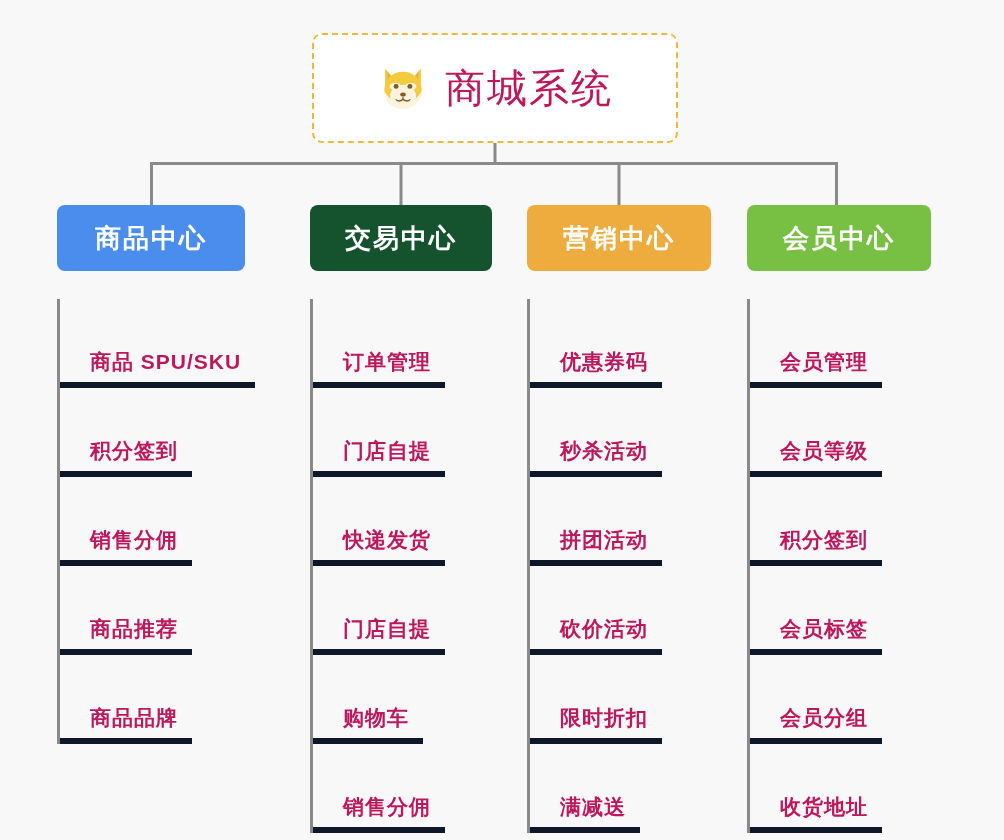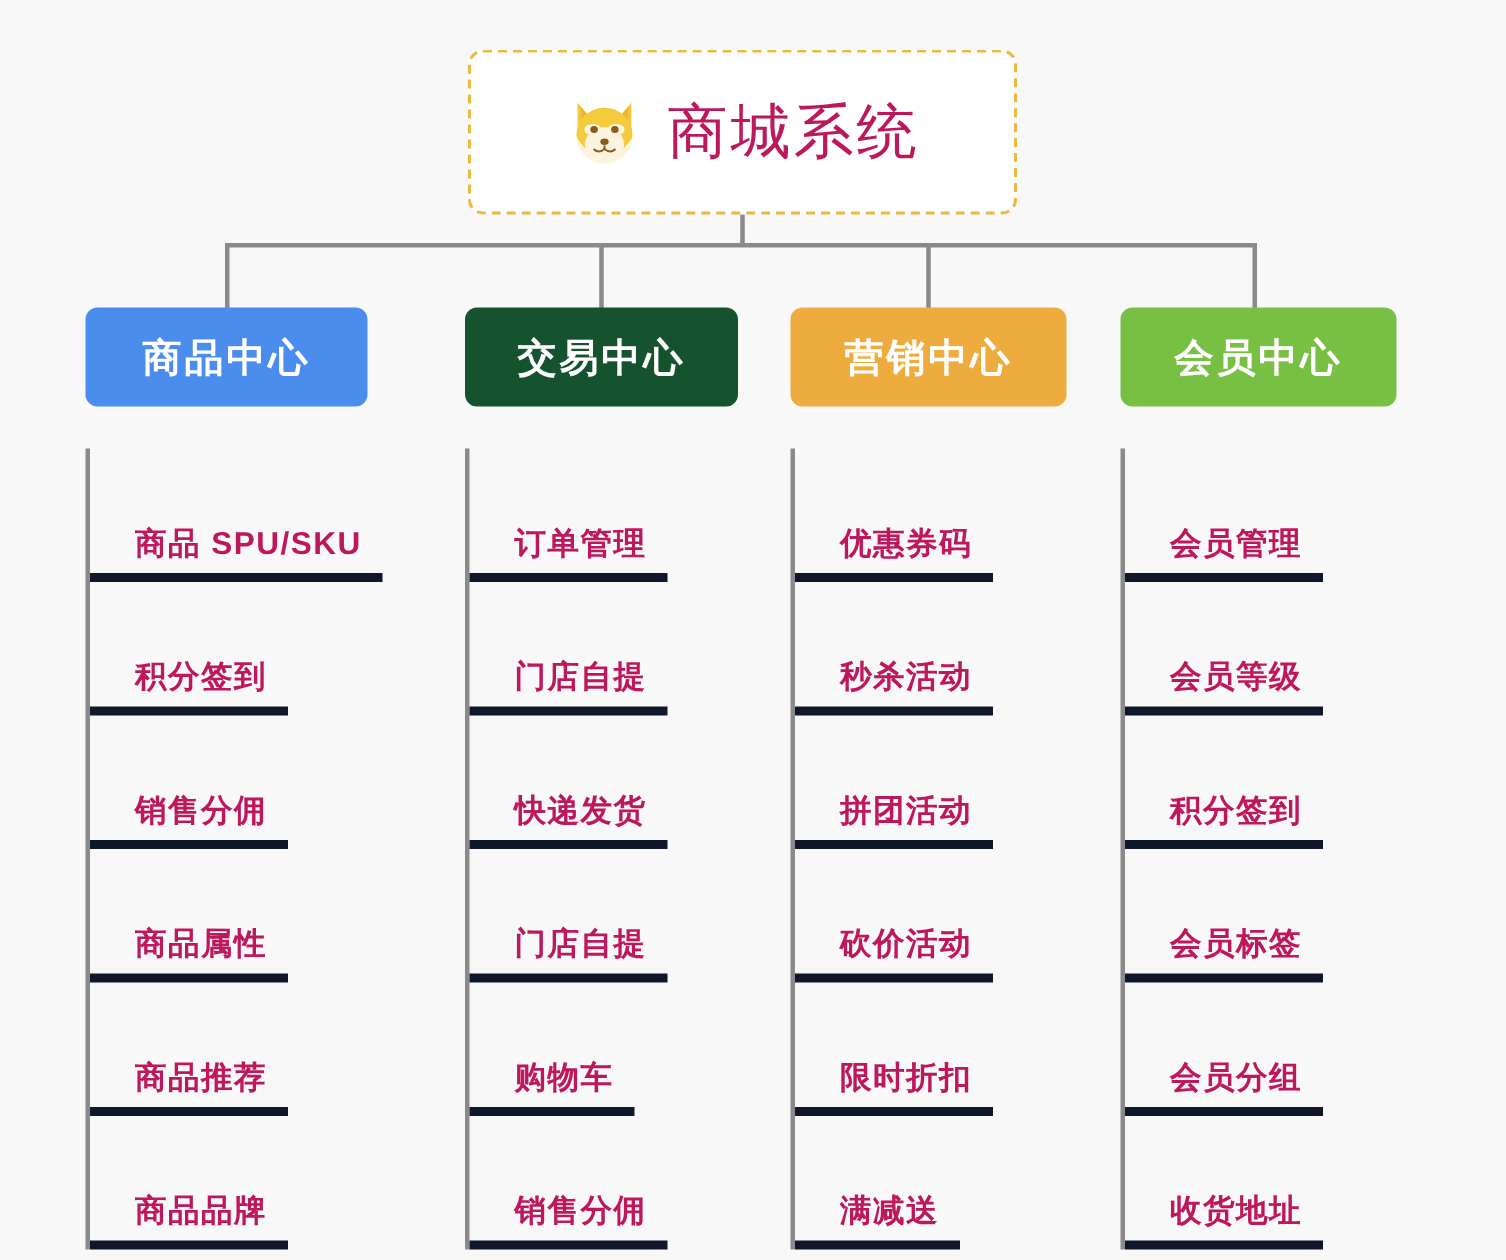--- a/index.html
+++ b/index.html
@@ -145,23 +145,20 @@
       <div class="leaf">
           <span class="leaf-text">商品 SPU/SKU</span>
         </div>
       <div class="leaf">
           <span class="leaf-text">积分签到</span>
         </div>
       <div class="leaf">
           <span class="leaf-text">销售分佣</span>
         </div>
       <div class="leaf">
-          <span class="leaf-text">商品属性</span>
-        </div>
-      <div class="leaf">
           <span class="leaf-text">商品推荐</span>
         </div>
       <div class="leaf">
           <span class="leaf-text">商品品牌</span>
         </div>
     </div>
   </div>
 
   <div class="column" id="col-1">
     <div class="cat-box" style="background:#14532d;">

